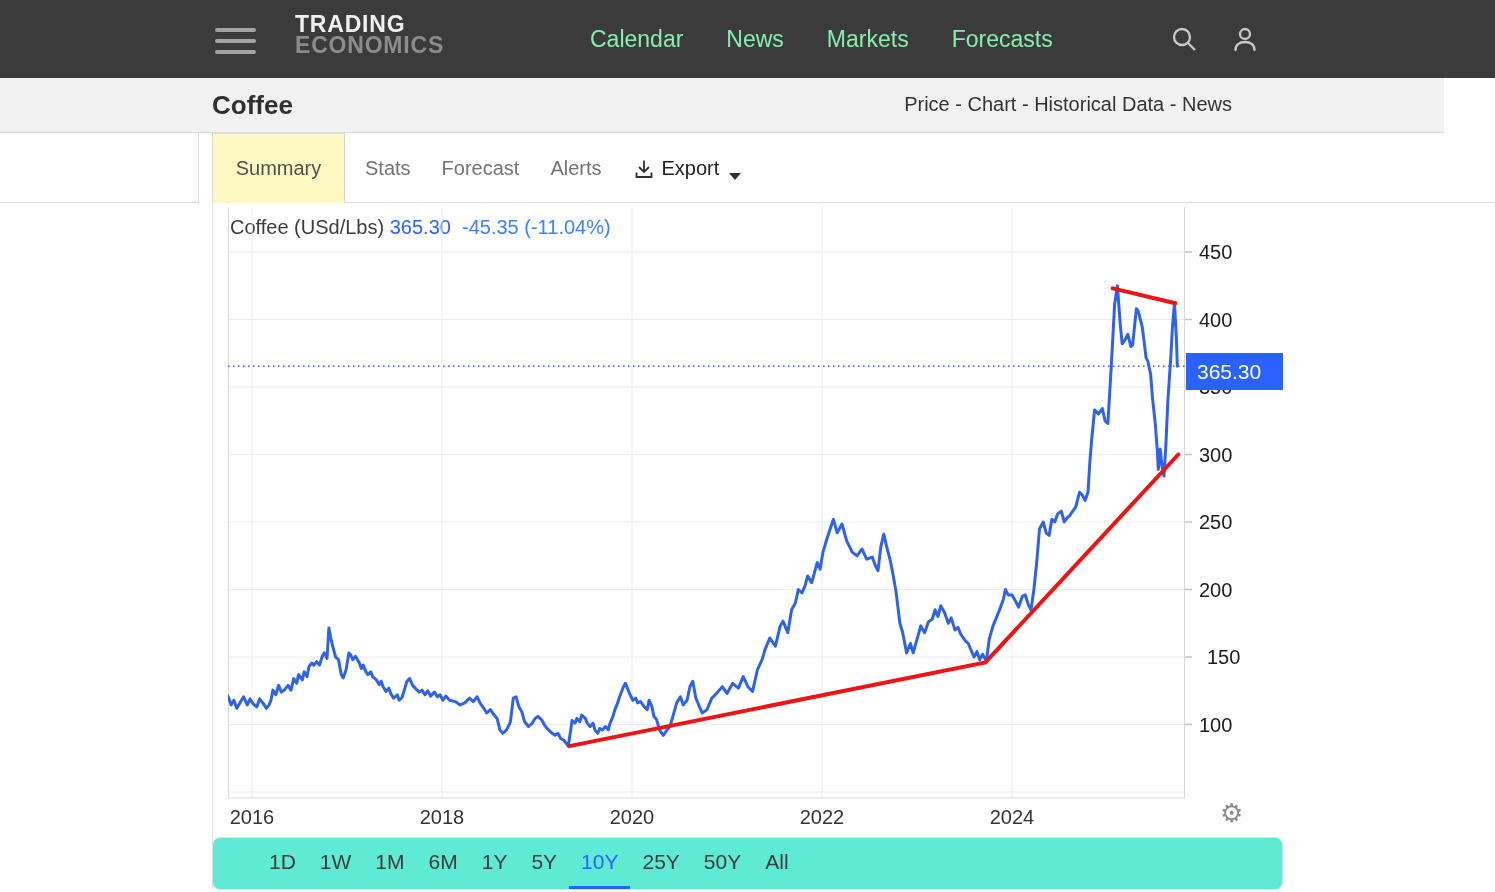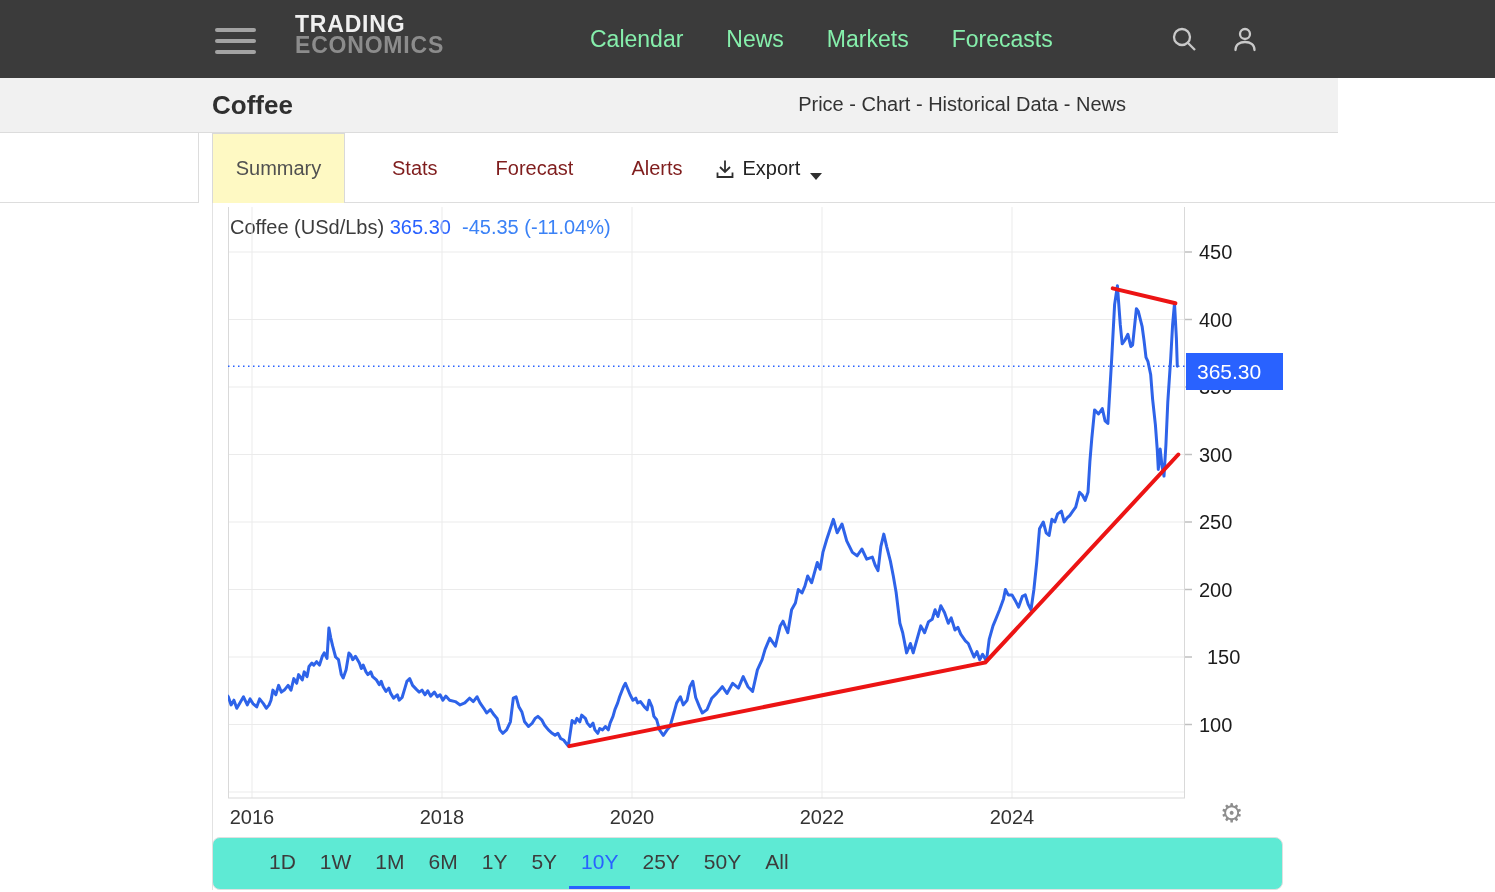--- a/index.html
+++ b/index.html
@@ -13,35 +13,35 @@
   .logo { position:absolute; left:295px; top:13px; line-height:1.02; letter-spacing:0.8px;
           font-weight:bold; font-size:23px; }
   .logo .l1 { color:#f0f0f0; }
   .logo .l2 { color:#8c8c8c; margin-top:-2px; }
   .nav-menu { position:absolute; left:590px; top:0; height:78px; display:flex; align-items:center; gap:43px; }
   .nav-link { color:#86efac; font-size:23px; cursor:pointer; }
   .nav-icons { position:absolute; left:1170px; top:0; height:78px; display:flex; align-items:center; gap:33px; }
   .nav-icons svg { display:block; cursor:pointer; }
 
   
-  .pagehead { position:absolute; left:0; top:78px; width:1338px; height:55px; background:#f1f1f1;
+  .pagehead { position:absolute; left:0; top:78px; width:1444px; height:55px; background:#f1f1f1;
               border-bottom:1px solid #dcdcdc; }
   .page-title { position:absolute; left:212px; top:12px; font-size:26px; font-weight:bold; color:#303030; }
   .page-links { position:absolute; right:212px; top:15px; font-size:20px; color:#333; cursor:pointer; }
 
   
   .tabrow { position:absolute; left:0; top:133px; width:1495px; height:70px; background:#fff; }
   .tabrow .gutter-line { position:absolute; left:198px; top:0; width:1px; height:70px; background:#ddd; }
   .tabrow .bottom-line-l { position:absolute; left:0; top:69px; width:198px; height:1px; background:#ddd; }
   .tabrow .bottom-line-r { position:absolute; left:345px; top:69px; width:1150px; height:1px; background:#ddd; }
   .tab-summary { position:absolute; left:212px; top:0; width:133px; height:70px; background:#fef9c3;
                  border:1px solid #d9d9d9; border-bottom:none; color:#505050; font-size:20px;
                  display:flex; align-items:center; justify-content:center; cursor:pointer; }
   .tab-others { position:absolute; left:365px; top:0; height:70px; display:flex; align-items:center; gap:31px; }
-  .tab-item { color:#7f1d1d; font-size:20px; cursor:pointer;margin-left:27px; }
+  .tab-item { color:#737373; font-size:20px; cursor:pointer; }
   .export-group { display:flex; align-items:flex-end; gap:7px; cursor:pointer; color:#222; font-size:20px; }
   .caret { width:0; height:0; border-left:6px solid transparent; border-right:6px solid transparent;
            border-top:7px solid #2f2f2f; margin-left:3px; margin-top:3px; }
 
   
   .chart-section { position:absolute; left:0; top:203px; width:1495px; height:633px; background:#fff; }
   .card-left-border { position:absolute; left:212px; top:203px; width:1px; height:687px; background:#e2e2e2; }
   .legend { position:absolute; left:230px; top:13px; font-size:20px; white-space:pre; }
   .legend .name { color:#3c3c3c; }
   .legend .val  { font-weight:normal; }

